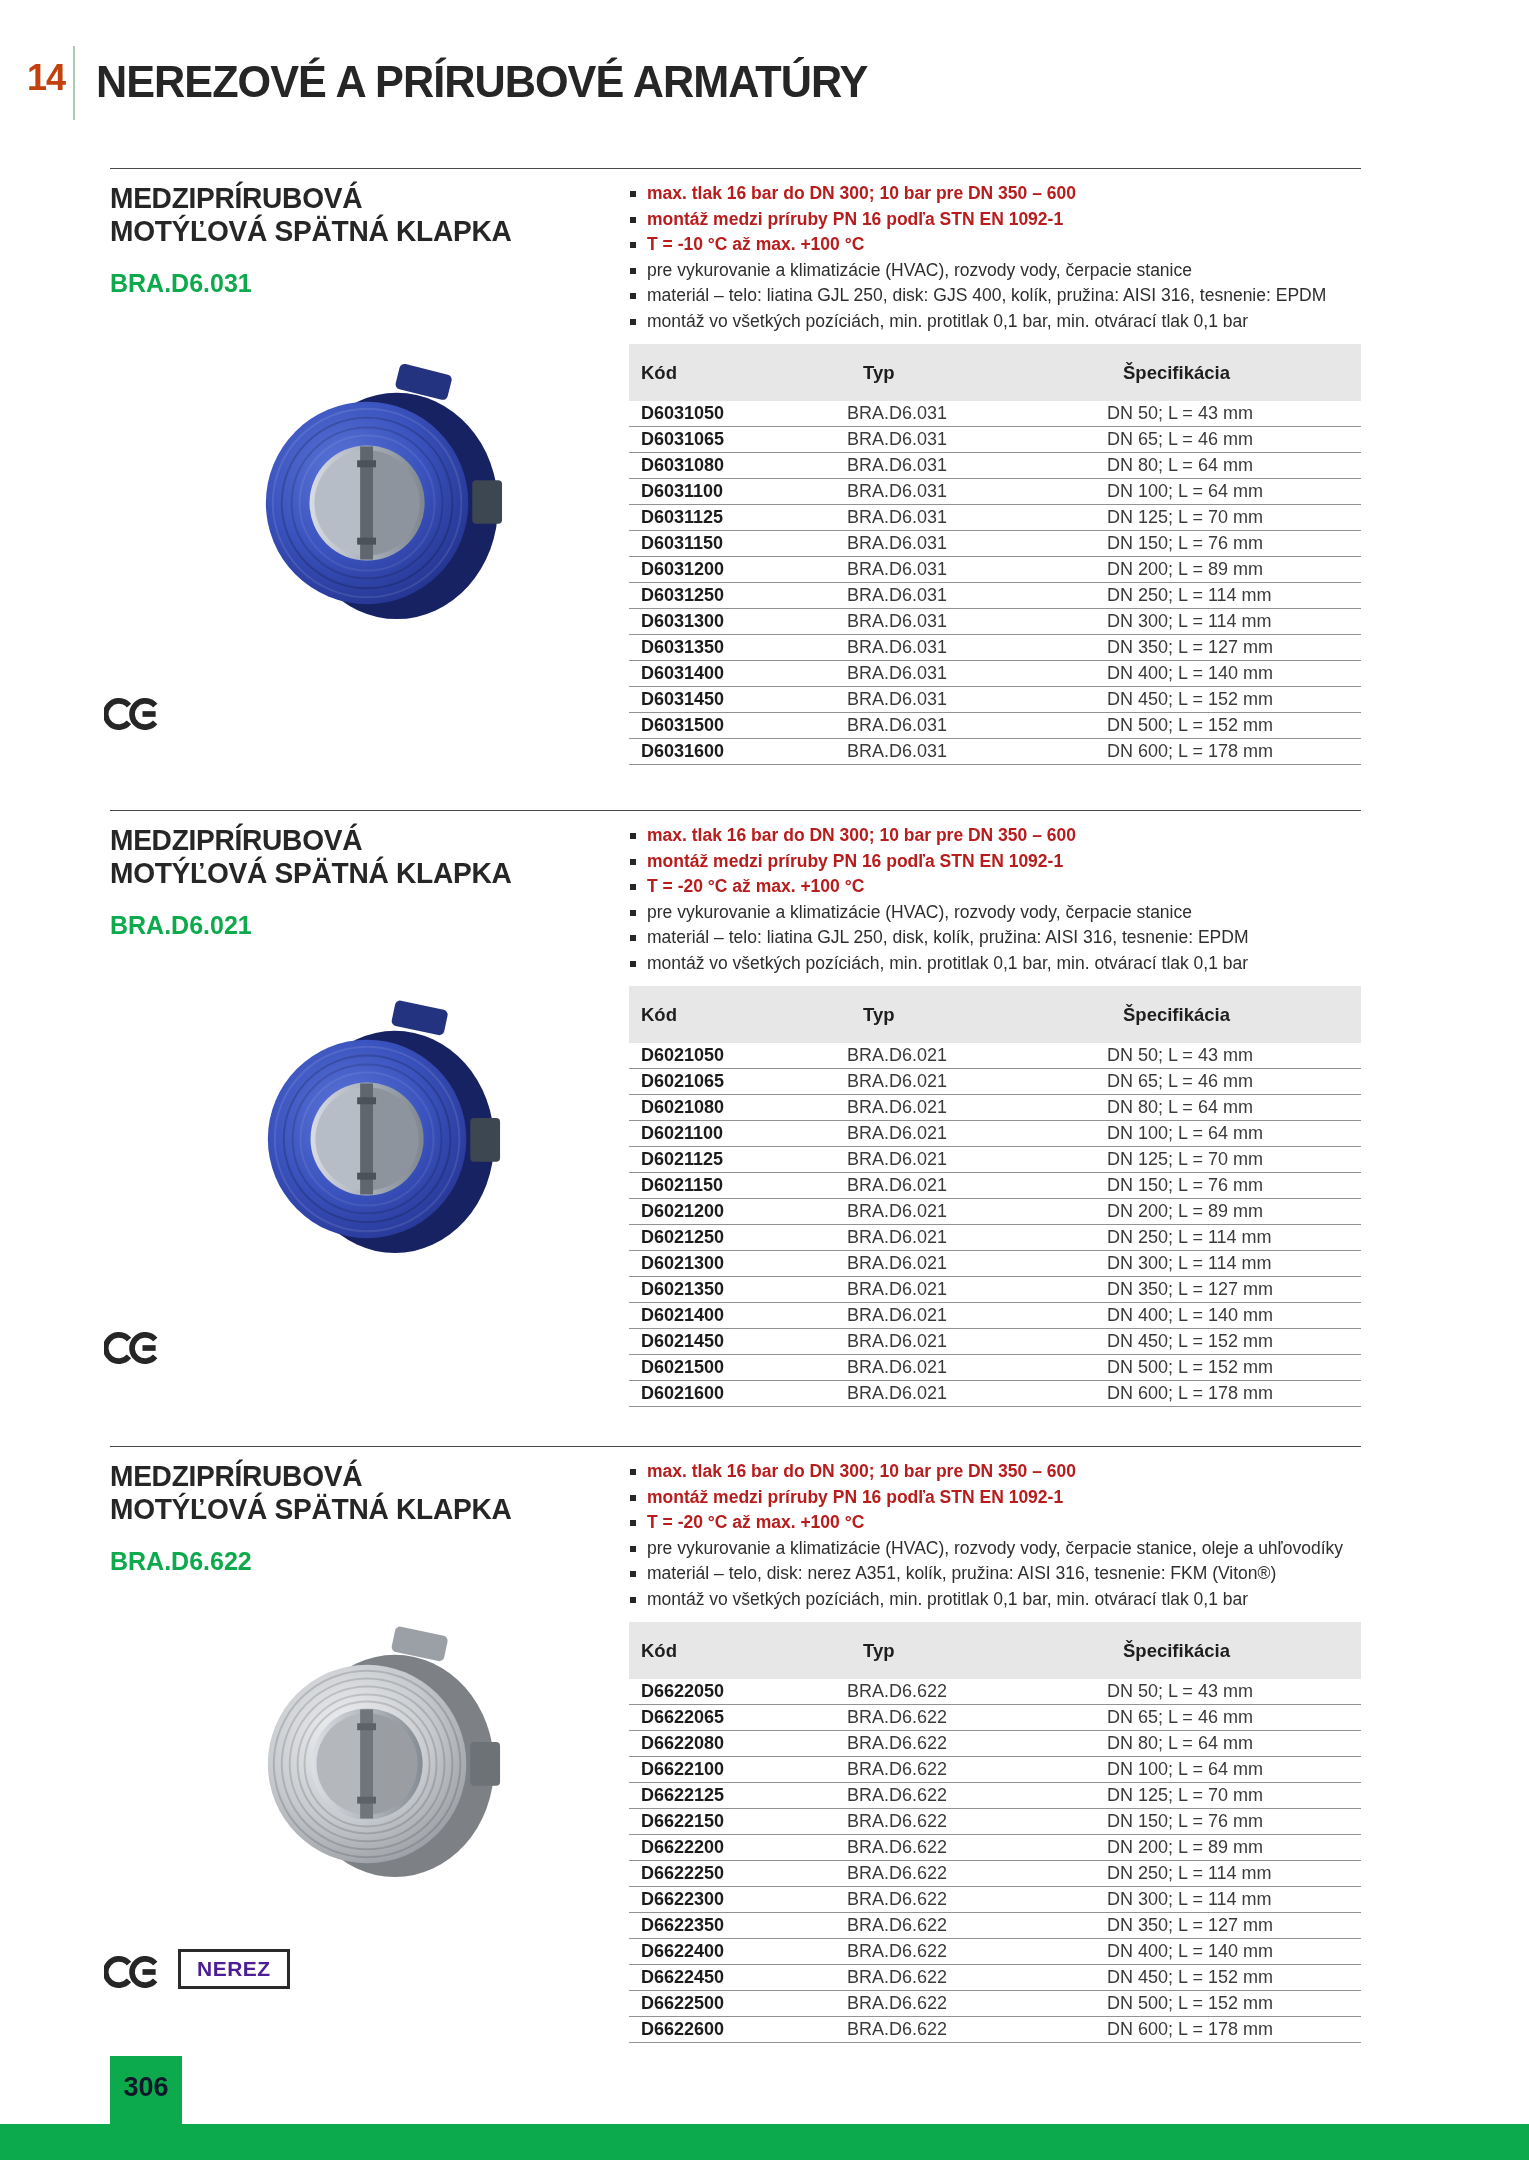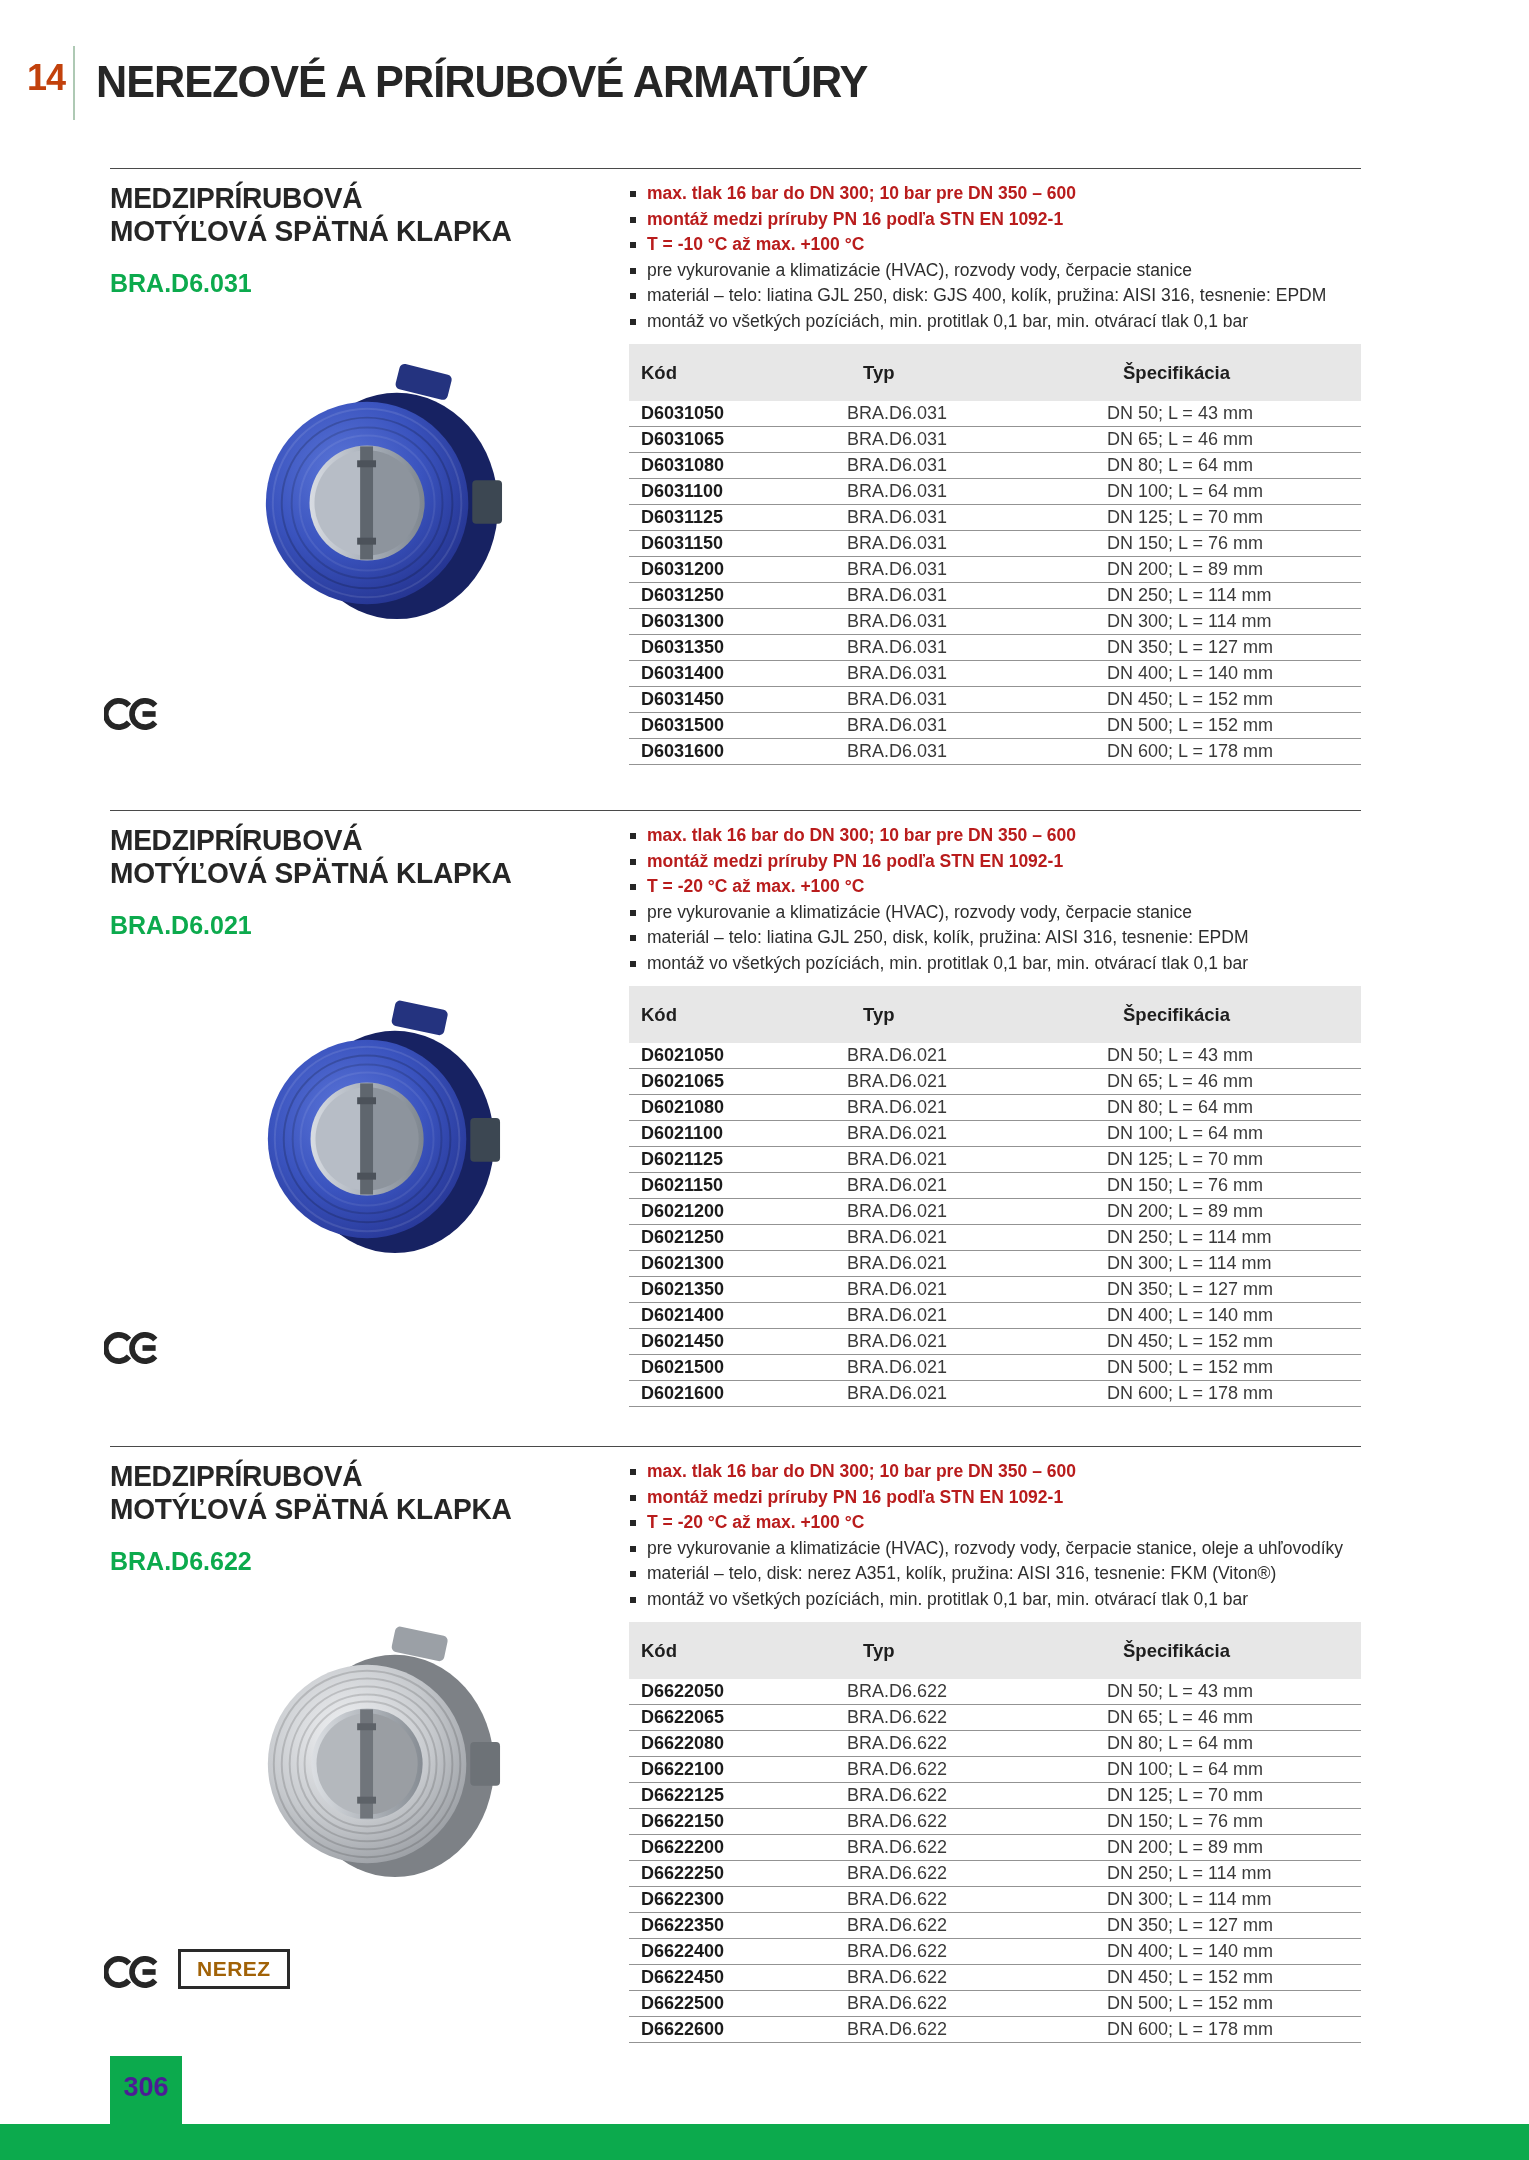--- a/index.html
+++ b/index.html
@@ -42,25 +42,25 @@
 
   
   .valve{position:absolute;left:248px;top:190px;width:258px;height:280px;}
   .s2 .valve{top:182px;}
   .s3 .valve{top:172px;}
 
   
   .ce{position:absolute;left:104px;}
   .s1 .ce{top:528px;} .s2 .ce{top:520px;} .s3 .ce{top:508px;}
   .nerez{position:absolute;left:178px;top:503px;border:3px solid #2a2a2a;
-    font-size:21px;font-weight:bold;letter-spacing:0.5px;padding:5px 16px;color:#a16207;background:#fff;}
+    font-size:21px;font-weight:bold;letter-spacing:0.5px;padding:5px 16px;color:#4c1d95;background:#fff;}
 
   
   .page-tab{position:absolute;left:110px;top:2056px;width:72px;height:68px;background:#0caa4d;
-    color:#4c1d95;font-size:27px;font-weight:bold;text-align:center;line-height:62px;}
+    color:#0f172a;font-size:27px;font-weight:bold;text-align:center;line-height:62px;}
   .footer-bar{position:absolute;left:0;top:2124px;width:1529px;height:36px;background:#0caa4d;}
 </style>
 </head>
 <body>
 
 <div class="page">
 
   <div class="chapter-num">14</div>
   <div class="chapter-divider"></div>
   <div class="chapter-title">NEREZOVÉ A PRÍRUBOVÉ ARMATÚRY</div>

